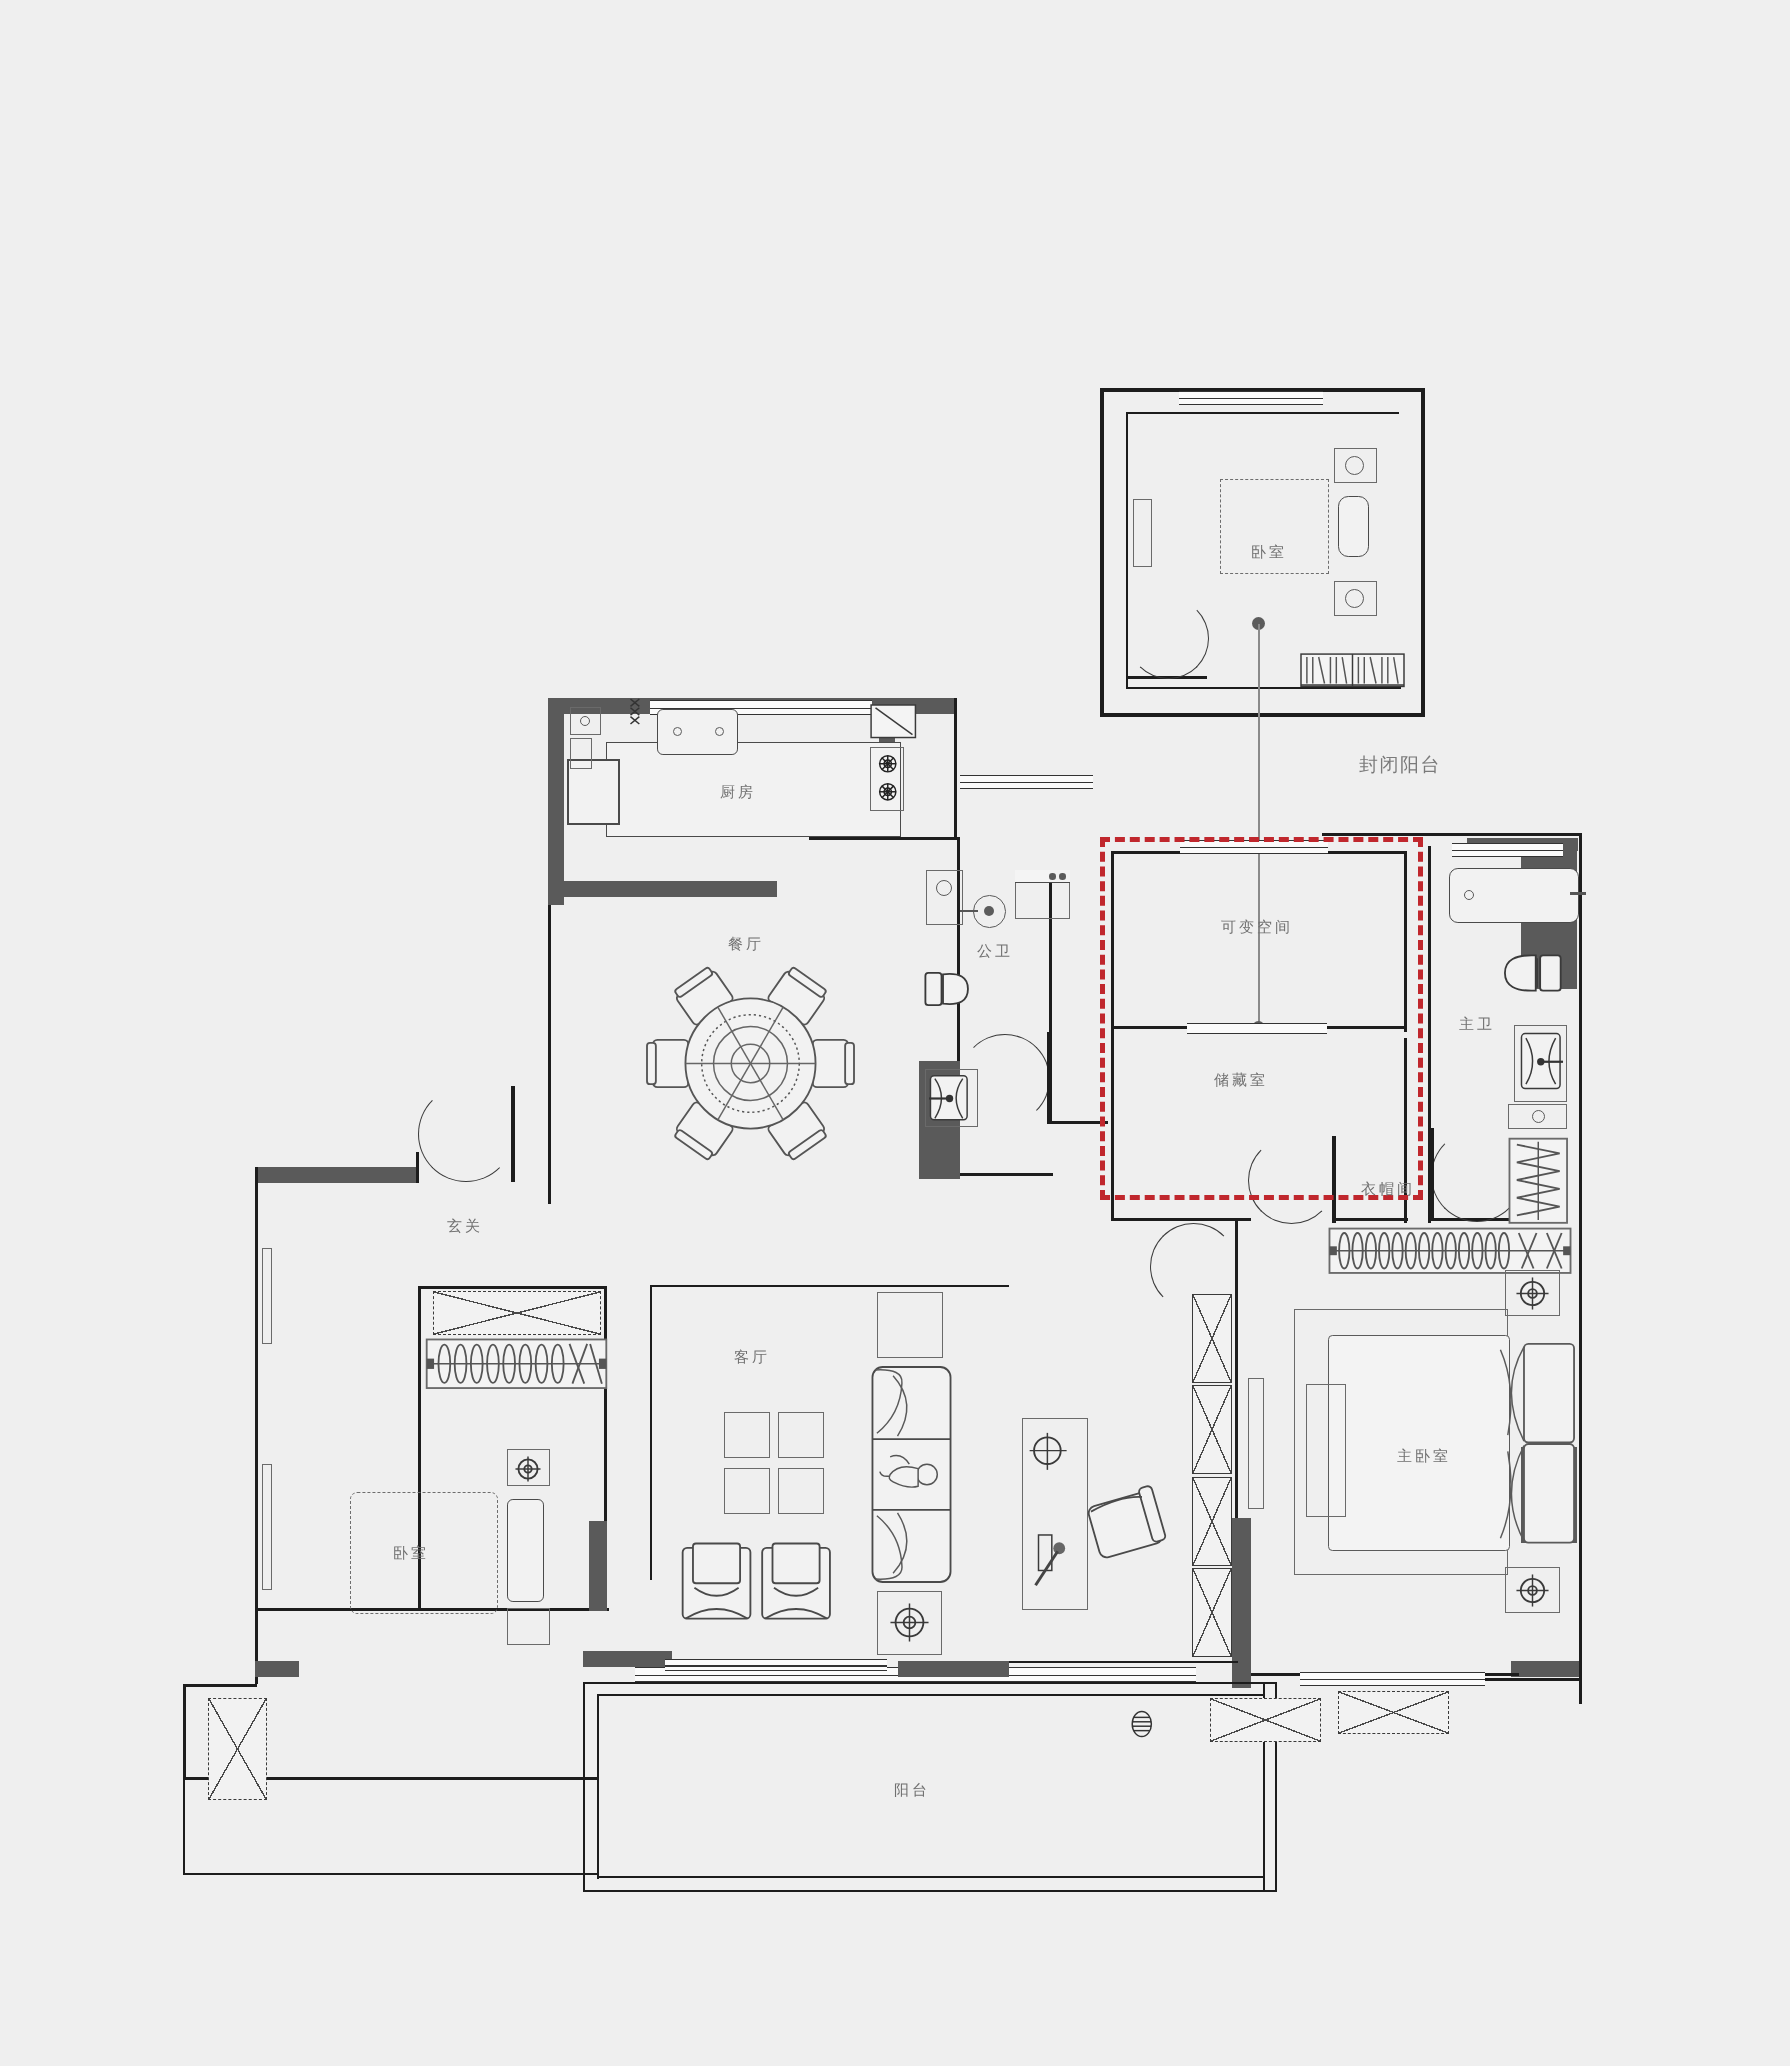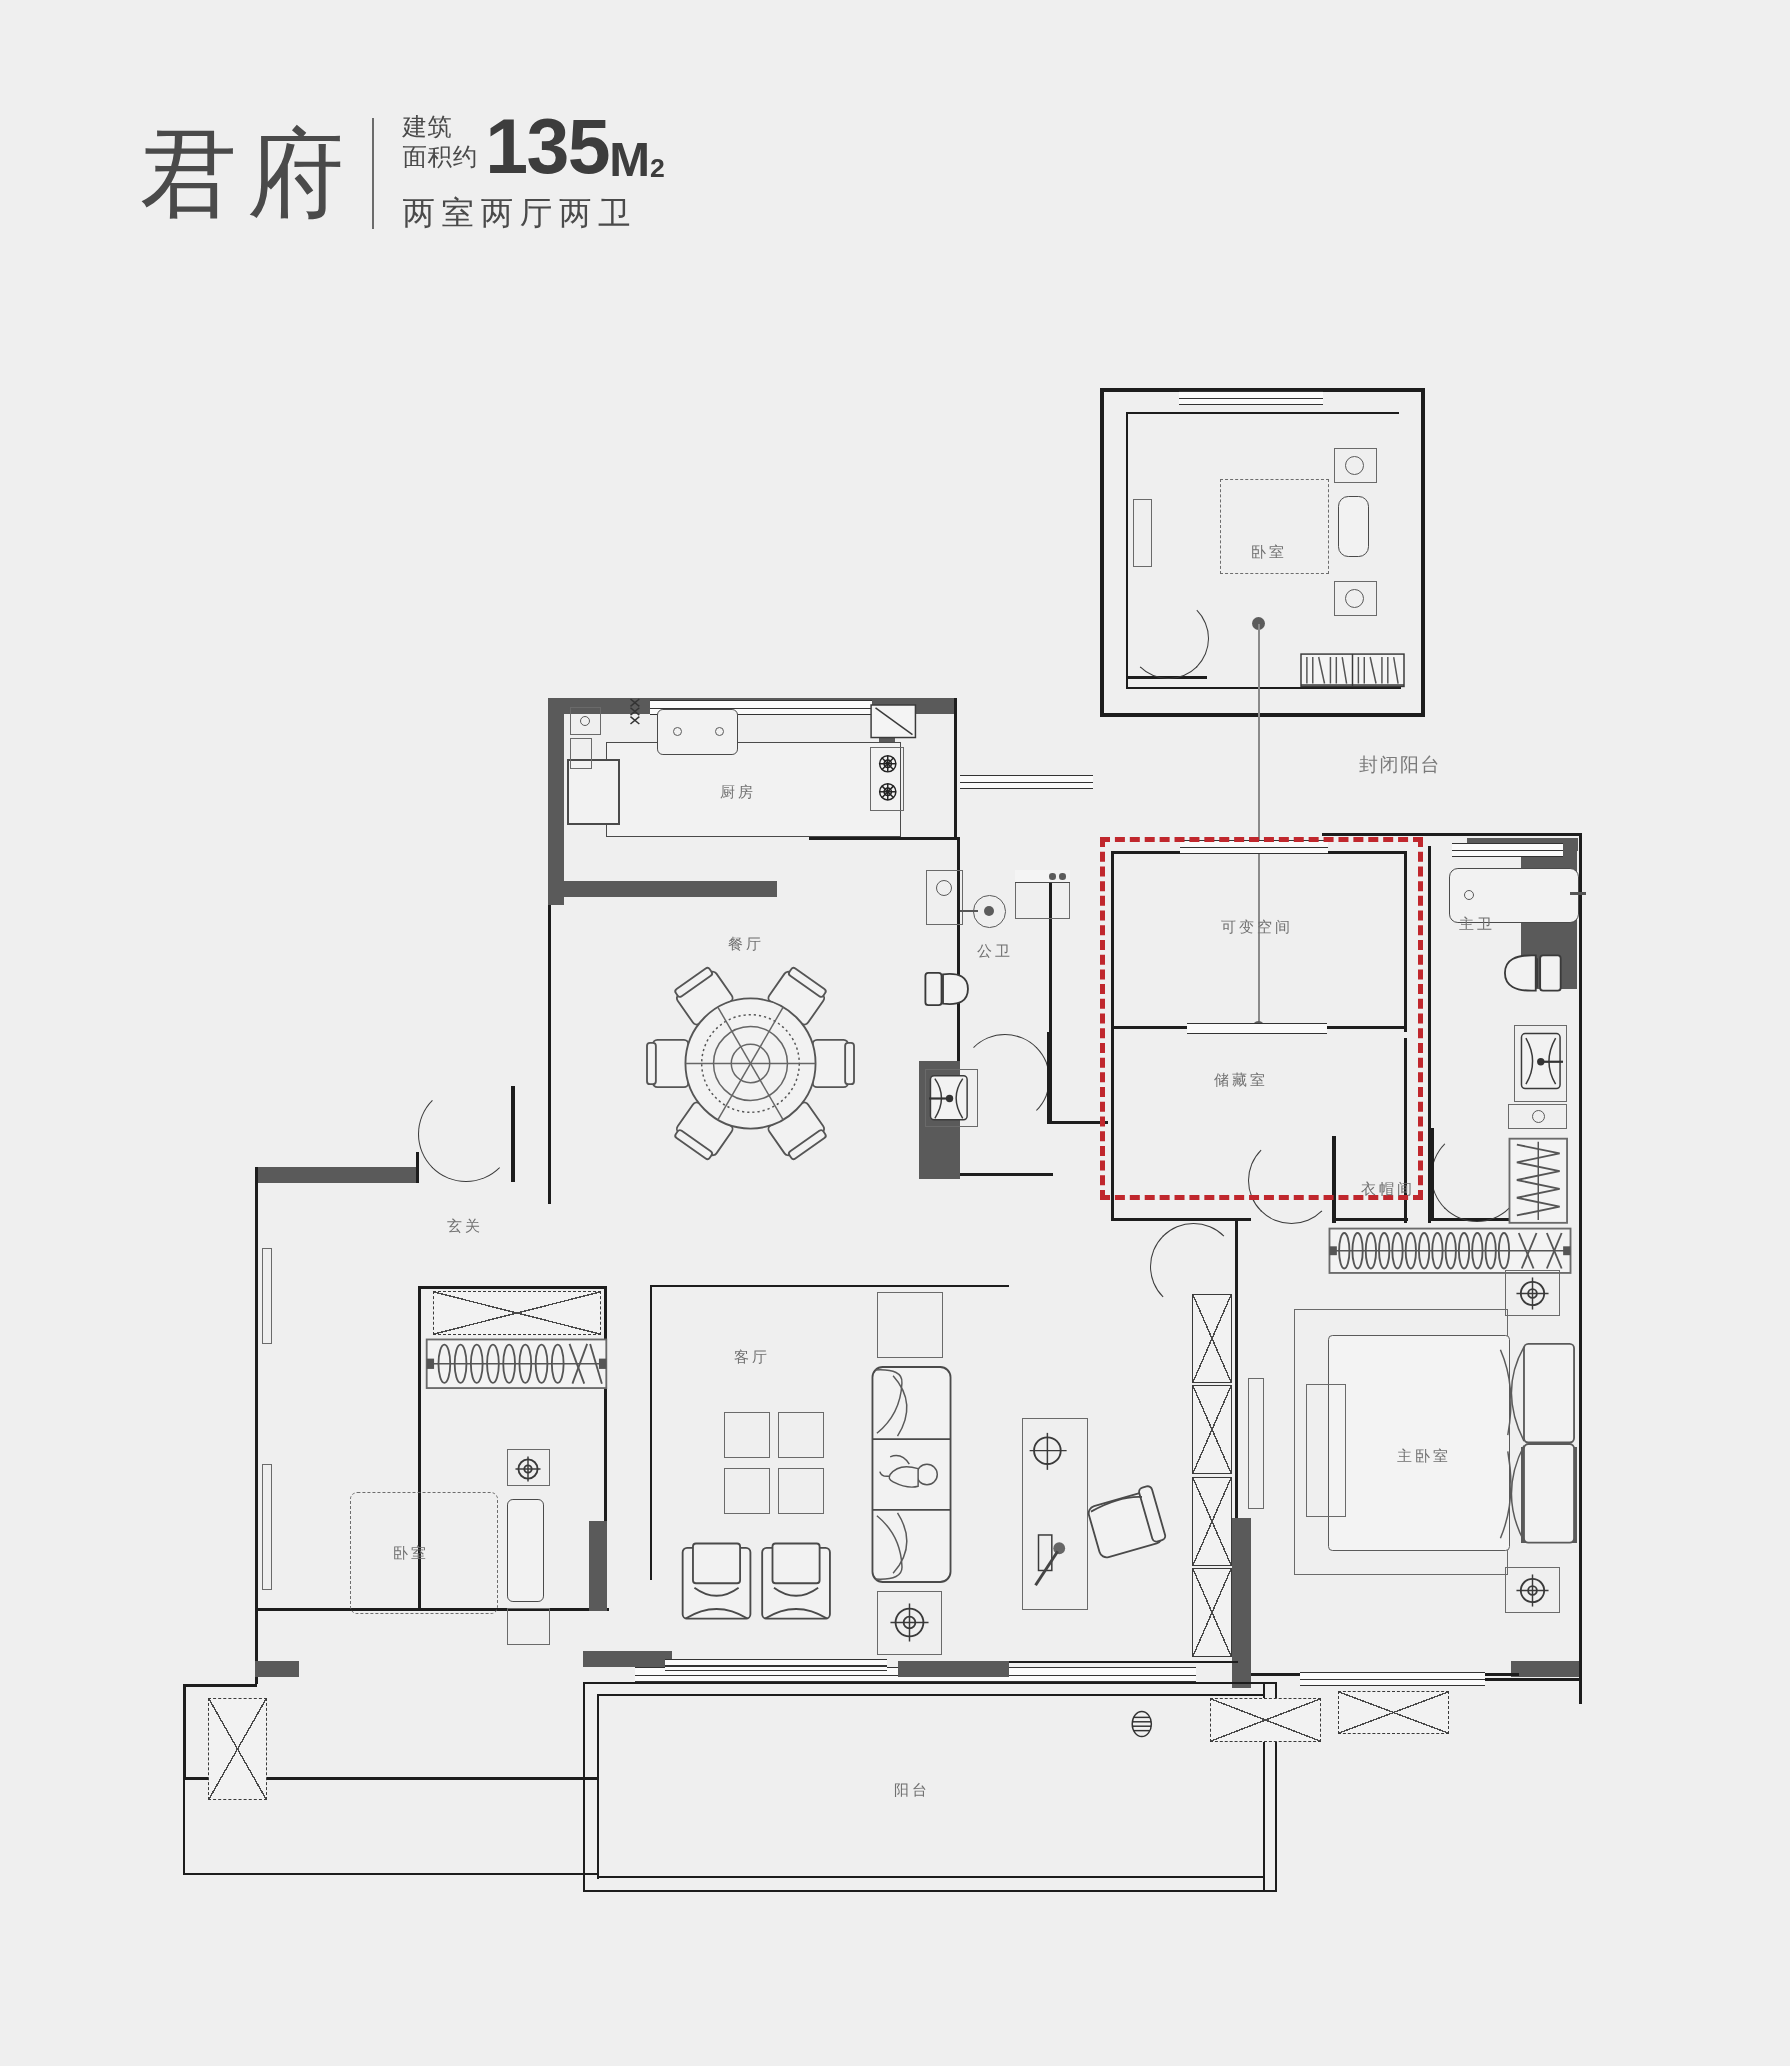--- a/index.html
+++ b/index.html
@@ -71,36 +71,20 @@
   .dashrect{position:absolute;border:1.5px dashed #6d6d6d;box-sizing:border-box;}
   .bedcap{position:absolute;border:1.5px solid #5a5a5a;border-radius:4.4px;box-sizing:border-box;background:#f3f3f3;}
   svg{position:absolute;overflow:visible;}
   .cap-note{position:absolute;font-size:19px;color:#7a7a7a;letter-spacing:1.5px;}
 </style>
 </head>
 <body>
 
 <div id="root">
 
-  <div class="header">
-    <div class="brand">君府</div>
-    <div class="divider"></div>
-    <div class="meta">
-      <div class="meta-row1">
-        <div class="meta-small">
-          <span>建筑</span>
-          <span>面积约</span>
-        </div>
-        <span class="area-num">135</span>
-        <span class="area-unit">M</span>
-        <span class="area-sup">2</span>
-      </div>
-      <div class="rooms-line">两室两厅两卫</div>
-    </div>
-  </div>
 
   <div class="plan">
 
     <div>
 
       <div class="wl" style="left:1100px;top:388px;width:325px;height:3.7px;"></div>
       <div class="wl" style="left:1100px;top:388px;width:3.7px;height:329px;"></div>
       <div class="wl" style="left:1421px;top:388px;width:3.7px;height:329px;"></div>
       <div class="wl" style="left:1100px;top:713px;width:325px;height:3.7px;"></div>
 
@@ -363,21 +347,21 @@
         <path d="M8,8 q18,32 0,62" fill="none" stroke="#3a3a3a" stroke-width="2"></path>
         <path d="M48,8 q-18,32 0,62" fill="none" stroke="#3a3a3a" stroke-width="2"></path>
         <circle cx="28" cy="40" r="5" fill="#333"></circle>
         <line x1="28" y1="40" x2="58" y2="40" stroke="#333" stroke-width="3"></line>
       </svg>
       <div class="fxl" style="left:1508px;top:1104px;width:59px;height:25px;"></div>
       <div class="circ" style="left:1532px;top:1110px;width:13.3px;height:13.3px;"></div>
 
       <div class="doorarc" style="left:1431px;top:1130px;width:92px;height:92px;border-color:#3a3a3a;border-top-color:transparent;border-right-color:transparent;"></div>
       <div class="wl" style="left:1430px;top:1128px;width:3.7px;height:92px;"></div>
-      <div class="lbl" style="left:1477px;top:924px;">主卫</div>
+      <div class="lbl" style="left:1477px;top:1024px;">主卫</div>
     </div>
 
     <div>
 
       <svg style="left:1508px;top:1137px;" width="62" height="89" viewBox="0 0 84 120">
         <rect x="2" y="2" width="78" height="114" fill="#f3f3f3" stroke="#6a6a6a" stroke-width="2.5"></rect>
         <line x1="41" y1="6" x2="41" y2="112" stroke="#555" stroke-width="2"></line>
         <path d="M12,10 L70,22 L12,34 L70,46 L12,58 L70,70 L12,82 L70,94 L12,106" fill="none" stroke="#555" stroke-width="2.5"></path>
       </svg>
 

